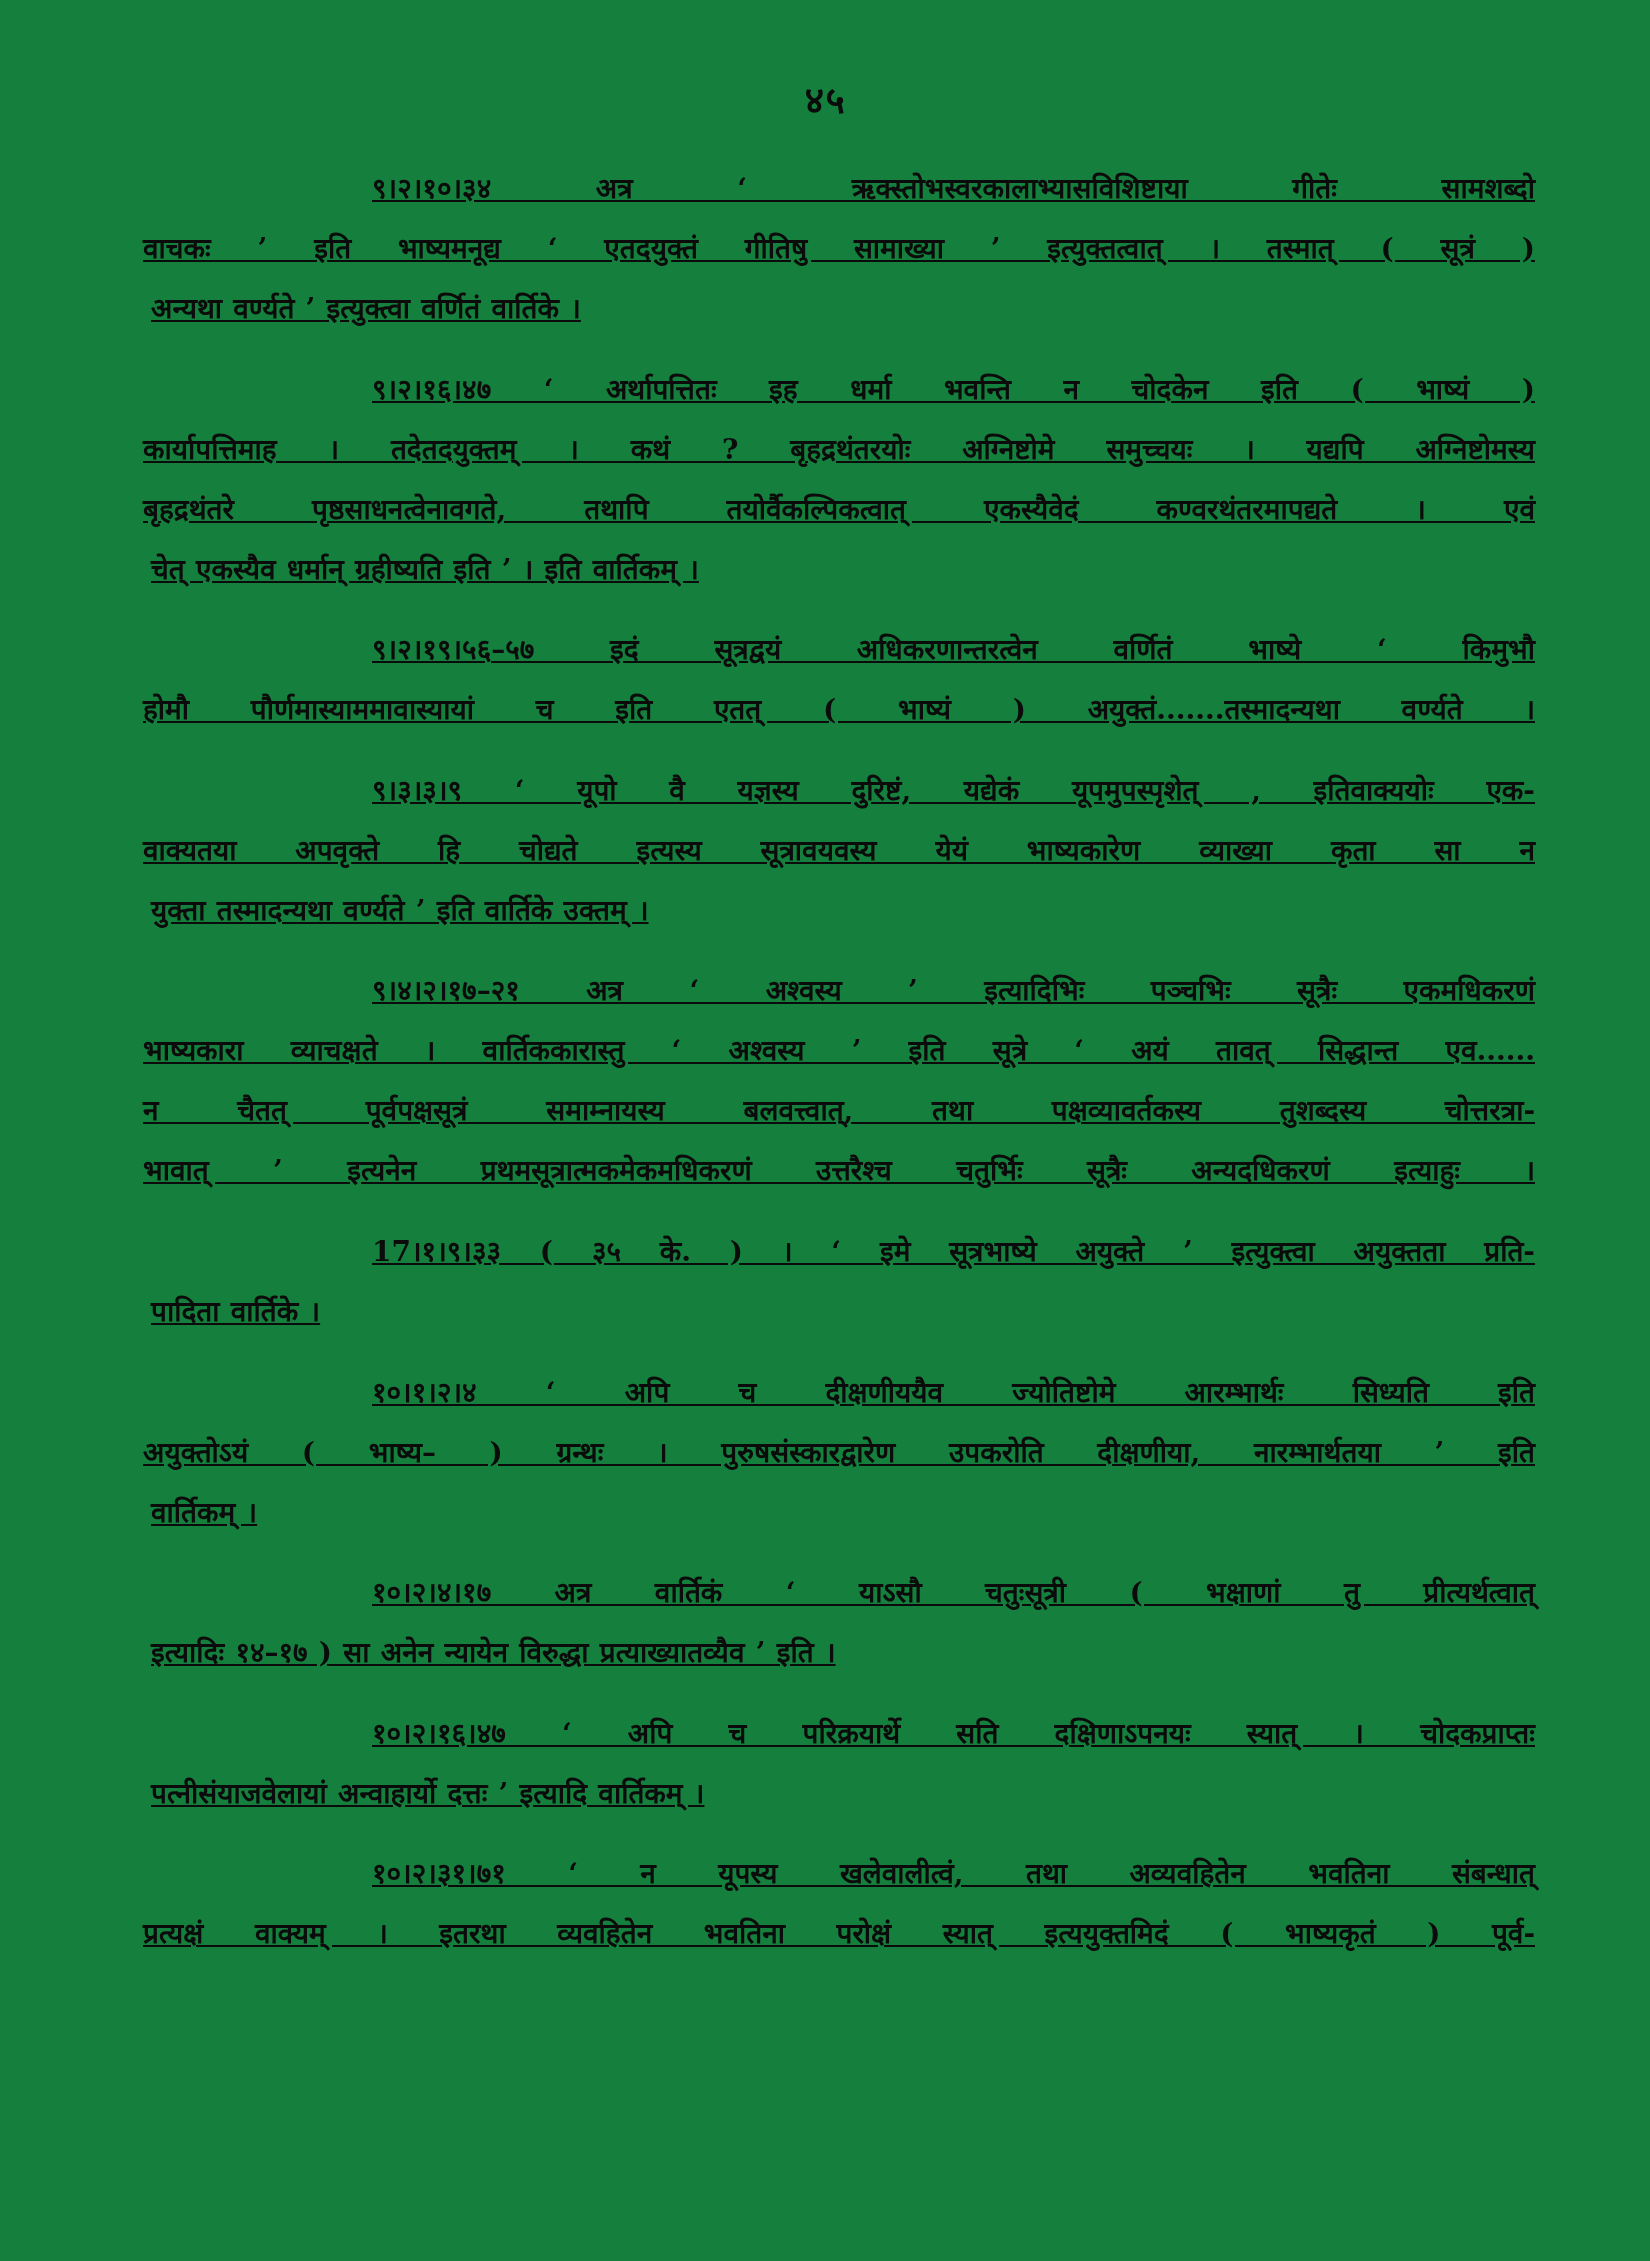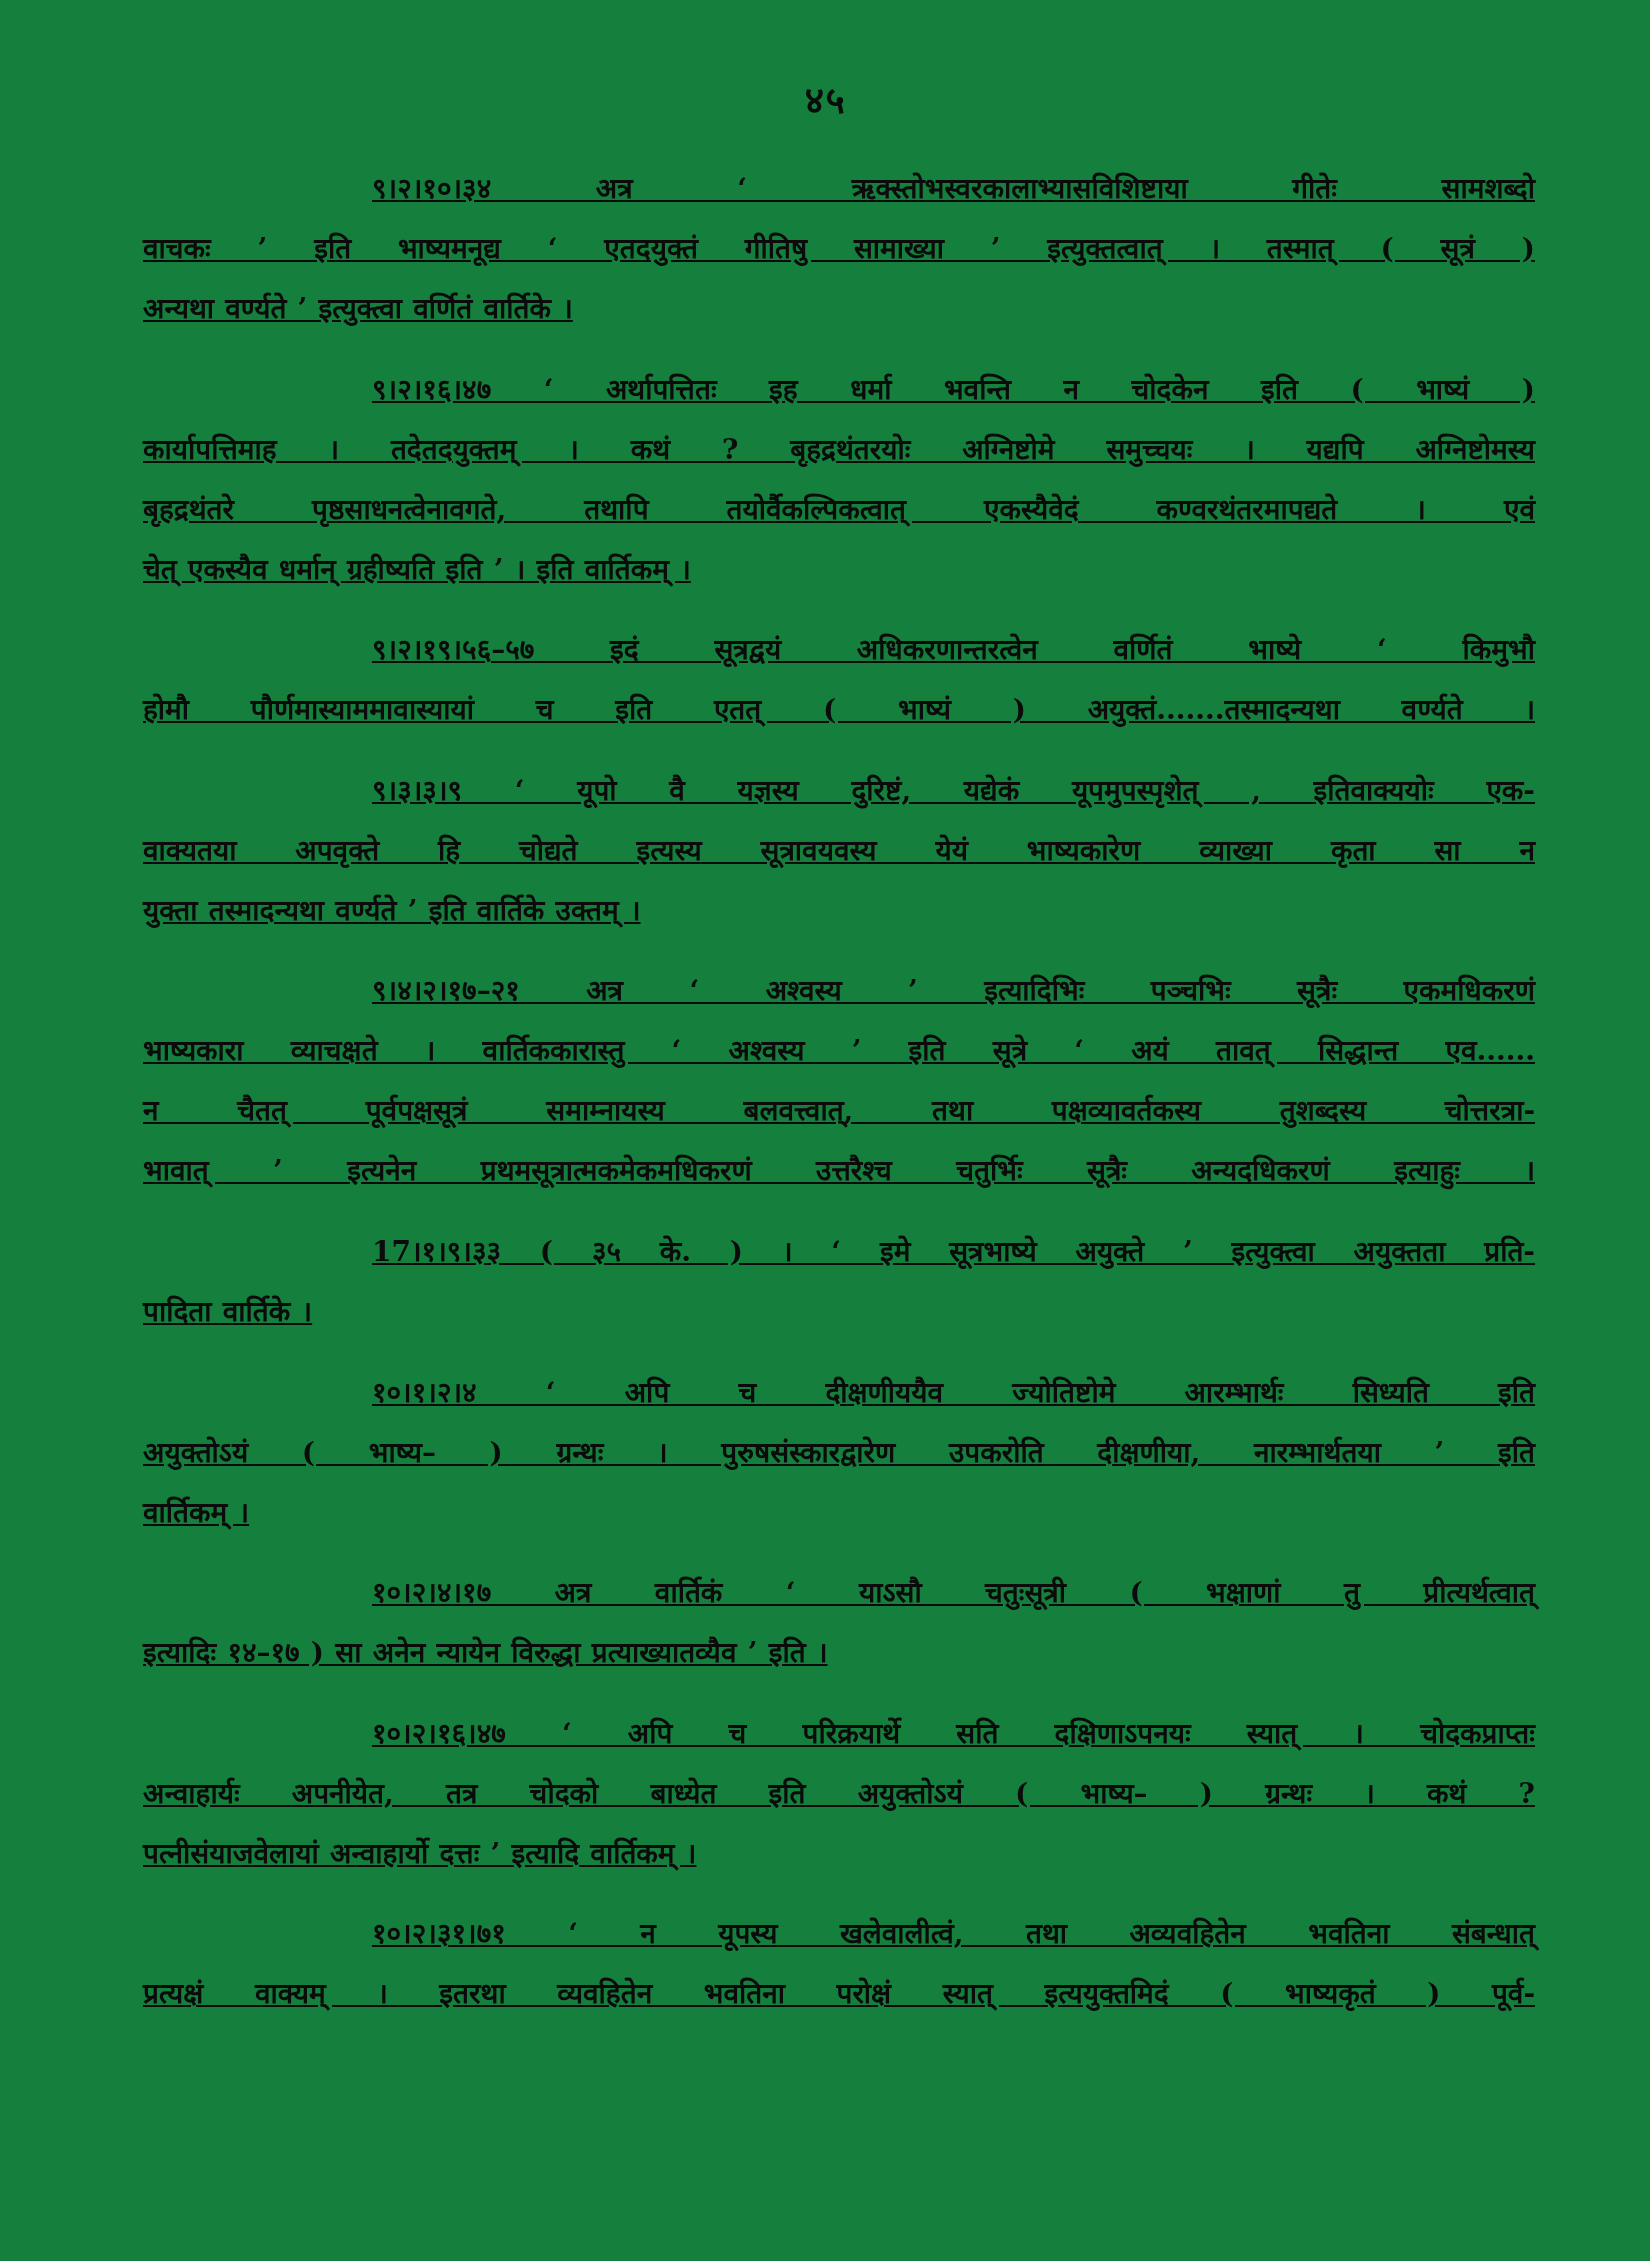--- a/index.html
+++ b/index.html
@@ -43,20 +43,21 @@
     text-align: justify;
     text-align-last: justify;
     word-spacing: 1.5px;
     text-decoration: underline;
   }
   .line.first {
     text-indent: 229px;
   }
   .line.last {
     text-align-last: left;
+    margin-left: 8px;
   }
 </style>
 </head>
 <body>
 
 <div class="page">
   <div class="page-number">४५</div>
   <main class="body-text">
       <div class="para">
         <div class="line first">९।२।१०।३४  अत्र ‘ ऋक्स्तोभस्वरकालाभ्यासविशिष्टाया  गीतेः  सामशब्दो</div>
@@ -92,21 +93,20 @@
         <div class="line first">१०।१।२।४  ‘ अपि  च  दीक्षणीययैव  ज्योतिष्टोमे  आरम्भार्थः  सिध्यति  इति</div>
         <div class="line">अयुक्तोऽयं ( भाष्य– )  ग्रन्थः । पुरुषसंस्कारद्वारेण  उपकरोति  दीक्षणीया, नारम्भार्थतया ’ इति</div>
         <div class="line last">वार्तिकम् ।</div>
       </div>
       <div class="para">
         <div class="line first">१०।२।४।१७  अत्र  वार्तिकं  ‘ याऽसौ  चतुःसूत्री  ( भक्षाणां  तु  प्रीत्यर्थत्वात्</div>
         <div class="line last">इत्यादिः १४–१७ ) सा अनेन न्यायेन विरुद्धा प्रत्याख्यातव्यैव ’ इति ।</div>
       </div>
       <div class="para">
         <div class="line first">१०।२।१६।४७ ‘ अपि च परिक्रयार्थे सति दक्षिणाऽपनयः स्यात् । चोदकप्राप्तः</div>
-        <div class="line">अन्वाहार्यः  अपनीयेत,  तत्र  चोदको  बाध्येत  इति  अयुक्तोऽयं ( भाष्य– ) ग्रन्थः । कथं ?</div>
         <div class="line last">पत्नीसंयाजवेलायां अन्वाहार्यो दत्तः ’ इत्यादि वार्तिकम् ।</div>
       </div>
       <div class="para">
         <div class="line first">१०।२।३१।७१ ‘ न यूपस्य खलेवालीत्वं,  तथा  अव्यवहितेन  भवतिना  संबन्धात्</div>
         <div class="line">प्रत्यक्षं वाक्यम् ।  इतरथा  व्यवहितेन  भवतिना  परोक्षं  स्यात्  इत्ययुक्तमिदं ( भाष्यकृतं ) पूर्व-</div>
       </div>
     </main>
 </div>
 
 

